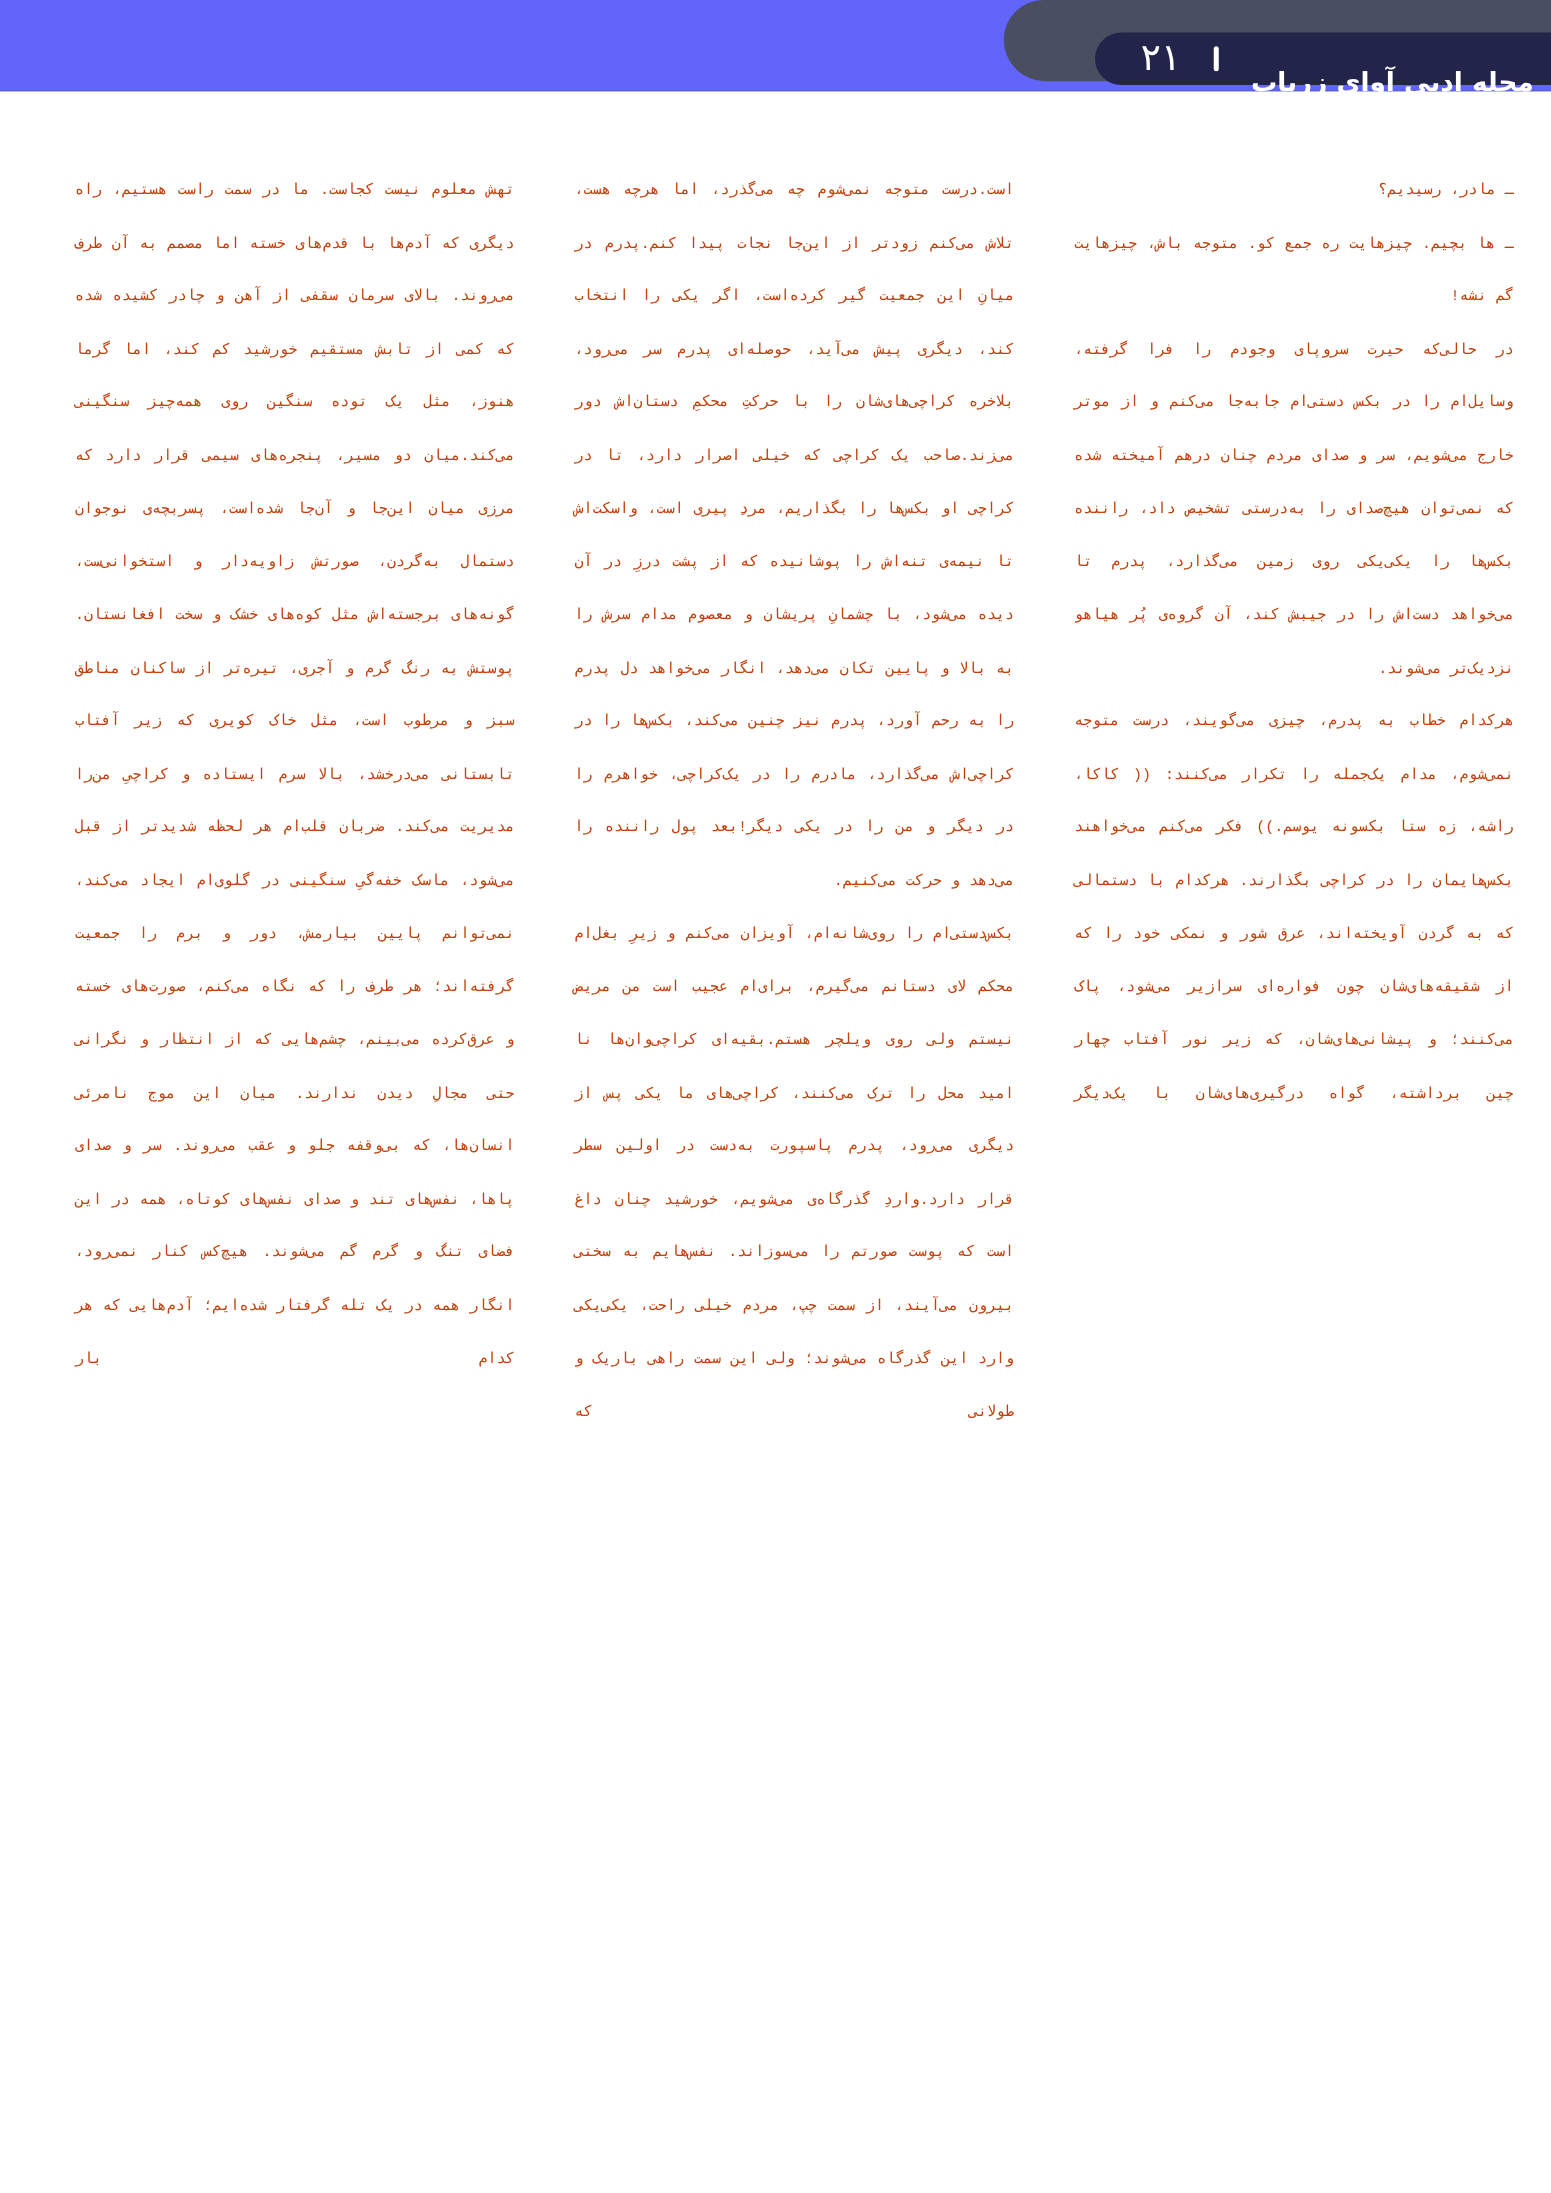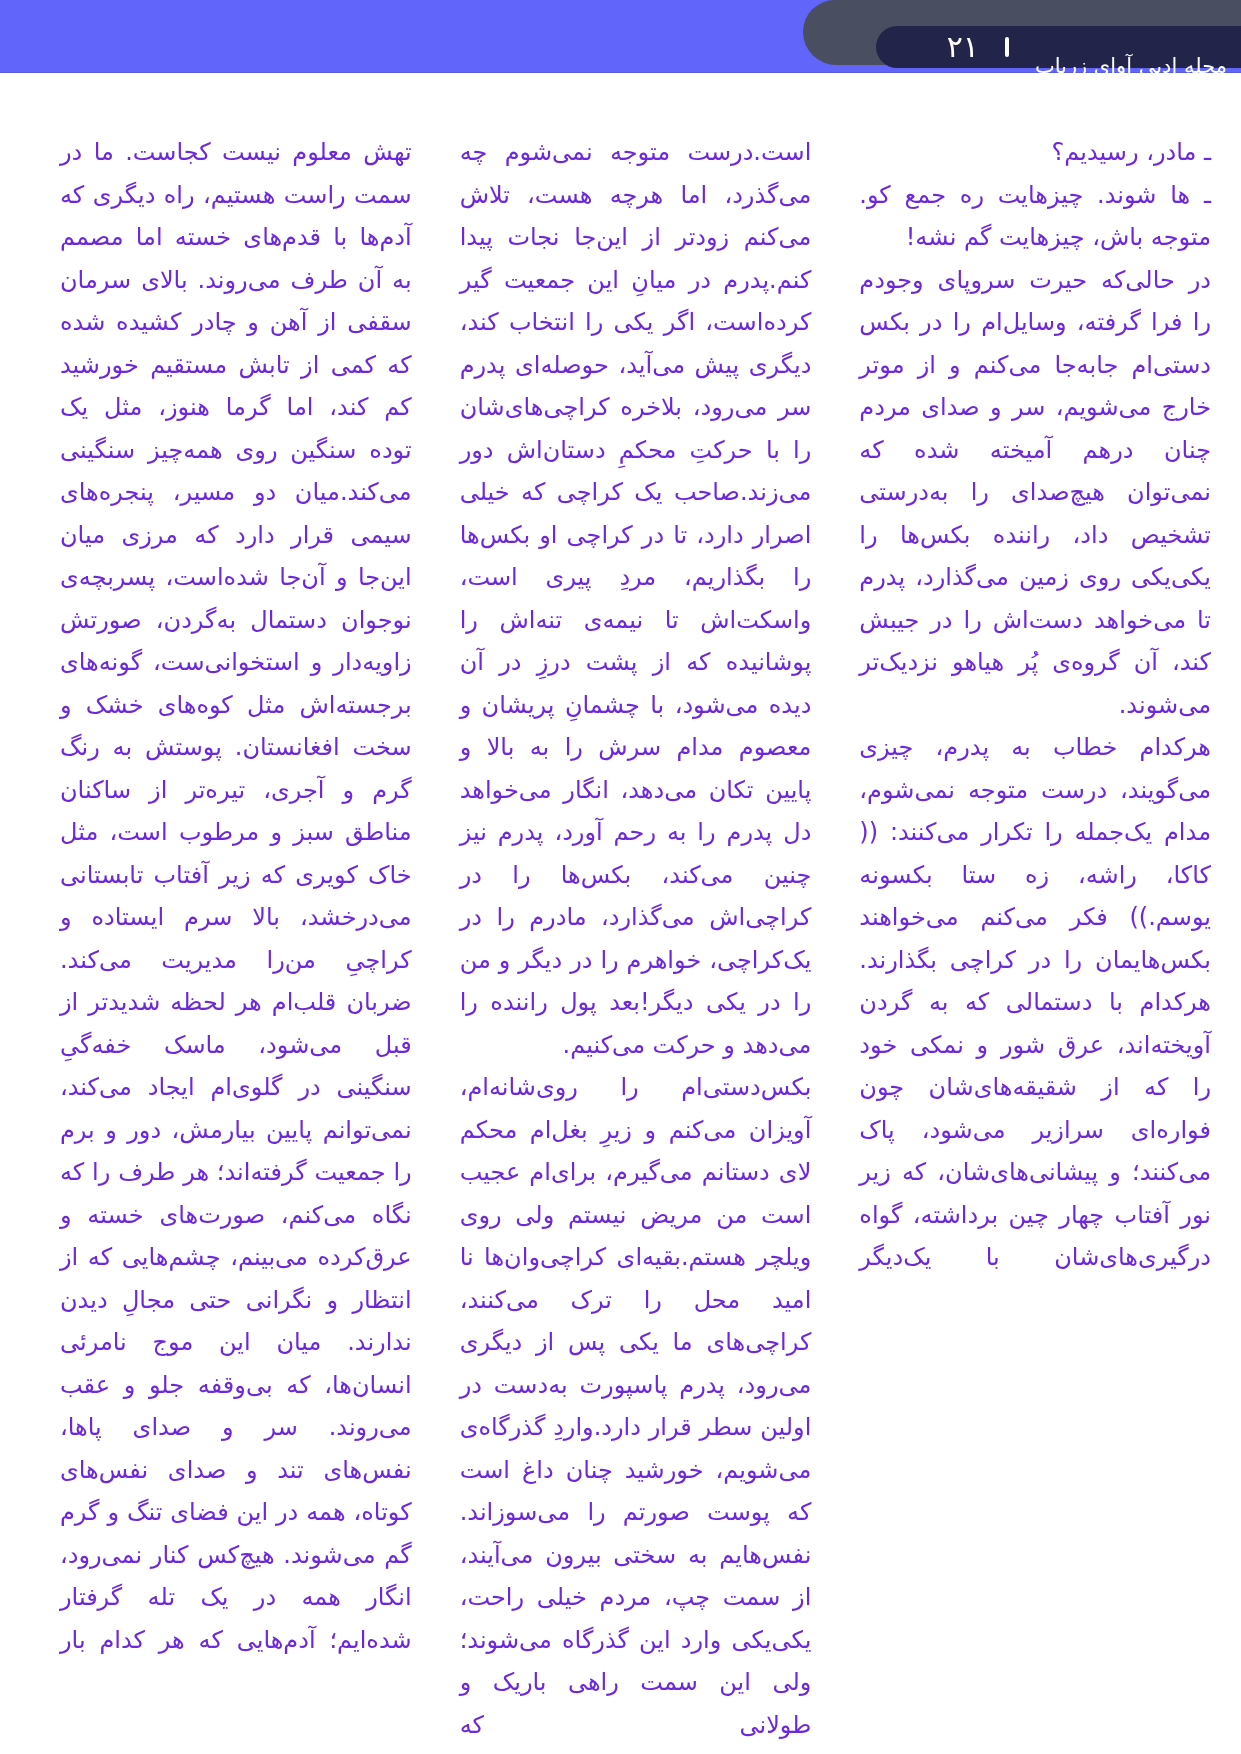--- a/index.html
+++ b/index.html
@@ -43,21 +43,21 @@
     display: flex;
     direction: rtl;
     align-items: center;
     gap: 26px;
     padding: 0 14px 0 0;
     box-sizing: border-box;
     color: #ffffff;
   }
   .magazine-title {
     font-size: 21px;
-    font-weight: normal;
+    font-weight: bold;
     white-space: nowrap;
     margin-top: 37px;
   }
   .divider-bar {
     width: 4px;
     height: 20px;
     background: #ffffff;
     border-radius: 2px;
     flex: 0 0 auto;
   }
@@ -71,24 +71,25 @@
   .content {
     display: flex;
     direction: rtl;
     gap: 48px;
     padding: 0 30px 0 60px;
     margin-top: 58px;
   }
   .col {
     flex: 1 1 0;
     min-width: 0;
-    font-size: 24px;
+    font-size: 12px;
     line-height: 42.5px;
     text-align: justify;
-    color: #6d28d9;
+    color: #c2410c;
+    font-family: Liberation Mono, monospace;
   }
   .col p {
     margin: 0;
     padding: 0;
   }
   
   .col p.cont {
     text-align-last: justify;
   }
 </style>
@@ -104,21 +105,21 @@
         <span class="divider-bar"></span>
         <span class="page-number">۲۱</span>
       </div>
     </div>
   </header>
 
   <main class="content" dir="rtl">
 
     <section class="col">
       <p>ـ مادر، رسیدیم؟</p>
-      <p>ـ ها شوند. چیزهایت ره جمع کو. متوجه باش، چیزهایت گم نشه!</p>
+      <p>ـ ها بچیم. چیزهایت ره جمع کو. متوجه باش، چیزهایت گم نشه!</p>
       <p>در حالی‌که حیرت سروپای وجودم را فرا گرفته، وسایل‌ام را در بکس دستی‌ام جابه‌جا می‌کنم و از موتر خارج می‌شویم، سر و صدای مردم چنان درهم آمیخته شده که نمی‌توان هیچ‌صدای را به‌درستی تشخیص داد، راننده بکس‌ها را یکی‌یکی روی زمین می‌گذارد، پدرم تا می‌خواهد دست‌اش را در جیبش کند، آن گروه‌ی پُر هیاهو نزدیک‌تر می‌شوند.</p>
       <p class="cont">هرکدام خطاب به پدرم، چیزی می‌گویند، درست متوجه نمی‌شوم، مدام یک‌جمله را تکرار می‌کنند: (( کاکا، راشه، زه ستا بکسونه یوسم.)) فکر می‌کنم می‌خواهند بکس‌هایمان را در کراچی بگذارند. هرکدام با دستمالی که به گردن آویخته‌اند، عرق شور و نمکی خود را که از شقیقه‌های‌شان چون فواره‌ای سرازیر می‌شود، پاک می‌کنند؛ و پیشانی‌های‌شان، که زیر نور آفتاب چهار چین برداشته، گواه درگیری‌های‌شان با یک‌دیگر</p>
     </section>
 
     <section class="col">
       <p>است.درست متوجه نمی‌شوم چه می‌گذرد، اما هرچه هست، تلاش می‌کنم زودتر از این‌جا نجات پیدا کنم.پدرم در میانِ این جمعیت گیر کرده‌است، اگر یکی را انتخاب کند، دیگری پیش می‌آید، حوصله‌ای پدرم سر می‌رود، بلاخره کراچی‌های‌شان را با حرکتِ محکمِ دستان‌اش دور می‌زند.صاحب یک کراچی که خیلی اصرار دارد، تا در کراچی او بکس‌ها را بگذاریم، مردِ پیری است، واسکت‌اش تا نیمه‌ی تنه‌اش را پوشانیده که از پشت درزِ در آن دیده می‌شود، با چشمانِ پریشان و معصوم مدام سرش را به بالا و پایین تکان می‌دهد، انگار می‌خواهد دل پدرم را به رحم آورد، پدرم نیز چنین می‌کند، بکس‌ها را در کراچی‌اش می‌گذارد، مادرم را در یک‌کراچی، خواهرم را در دیگر و من را در یکی دیگر!بعد پول راننده را می‌دهد و حرکت می‌کنیم.</p>
       <p class="cont">بکس‌دستی‌ام را روی‌شانه‌ام، آویزان می‌کنم و زیرِ بغل‌ام محکم لای دستانم می‌گیرم، برای‌ام عجیب است من مریض نیستم ولی روی ویلچر هستم.بقیه‌ای کراچی‌وان‌ها نا امید محل را ترک می‌کنند، کراچی‌های ما یکی پس از دیگری می‌رود، پدرم پاسپورت به‌دست در اولین سطر قرار دارد.واردِ گذرگاه‌ی می‌شویم، خورشید چنان داغ است که پوست صورتم را می‌سوزاند. نفس‌هایم به سختی بیرون می‌آیند، از سمت چپ، مردم خیلی راحت، یکی‌یکی وارد این گذرگاه می‌شوند؛ ولی این سمت راهی باریک و طولانی که</p>
     </section>
 
     <section class="col">

